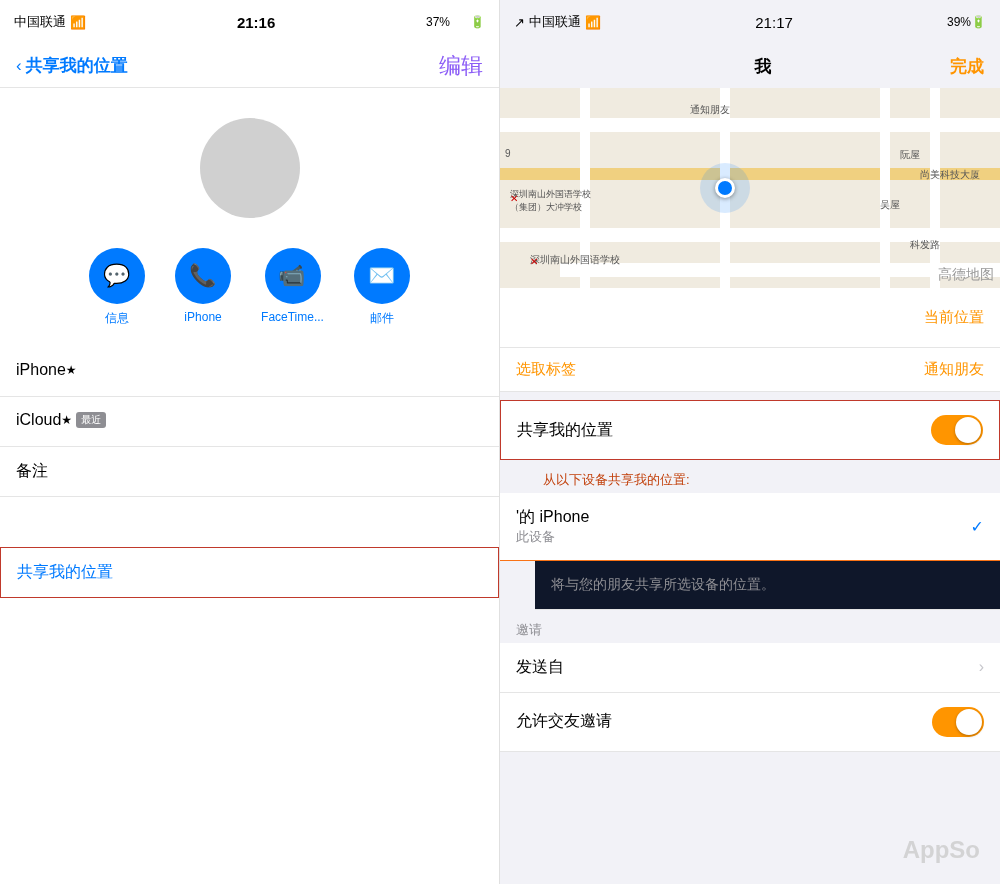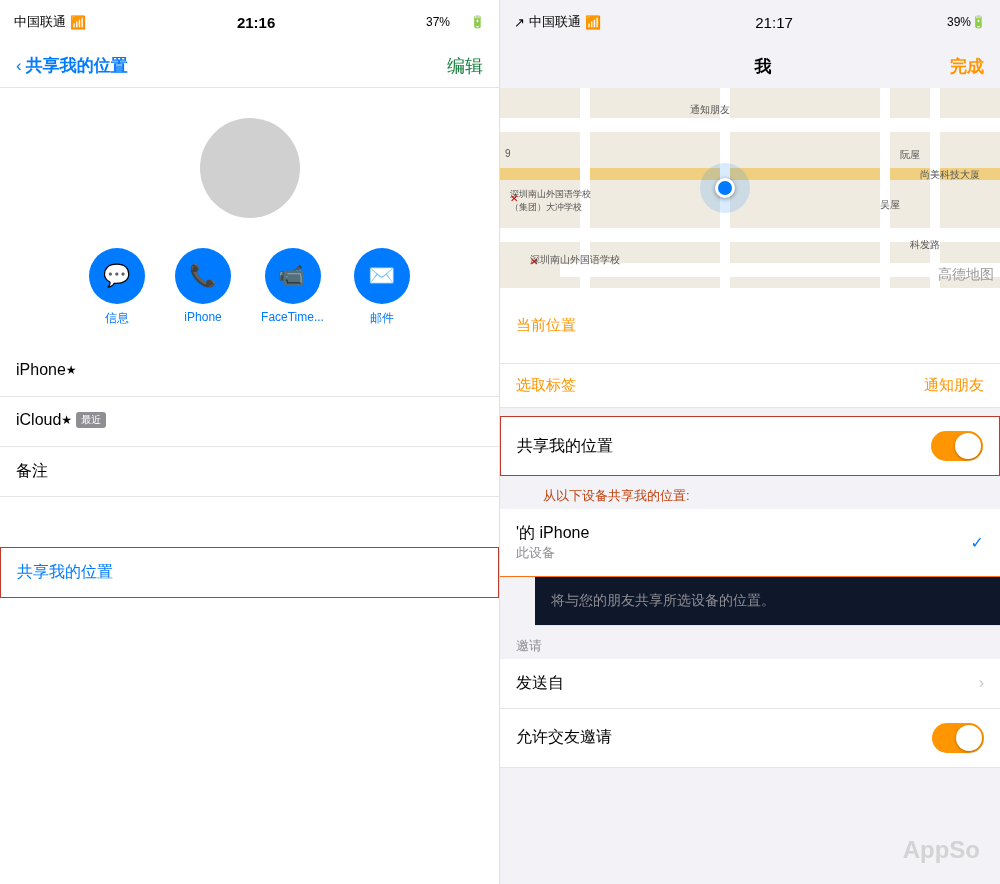--- a/index.html
+++ b/index.html
@@ -46,21 +46,21 @@
       border-bottom: 1px solid #e5e5e5;
     }
     .nav-back {
       display: flex;
       align-items: center;
       color: #007aff;
       font-size: 17px;
       gap: 4px;
     }
     .nav-title-left { font-size: 17px; font-weight: 600; color: #007aff; }
-    .nav-edit { color: #15803d; font-size: 18px; }
+    .nav-edit { color: #8b5cf6; font-size: 22px; }
 
     .avatar-section {
       display: flex;
       justify-content: center;
       align-items: center;
       padding: 30px 0 20px;
     }
     .avatar-circle {
       width: 100px;
       height: 100px;
@@ -224,22 +224,23 @@
       color: #999;
     }
     .map-icon-school {
       position: absolute;
       font-size: 10px;
       color: #c00;
     }
 
     .current-location-section {
       background: #fff;
-      padding: 28px 16px;
+      padding: 20px 16px;
       border-bottom: 1px solid #e5e5e5;
+      text-align: right;
     }
     .current-location-label {
       font-size: 15px;
       color: #ff9500;
     }
 
     .tag-section {
       background: #fff;
       padding: 12px 16px;
       display: flex;

